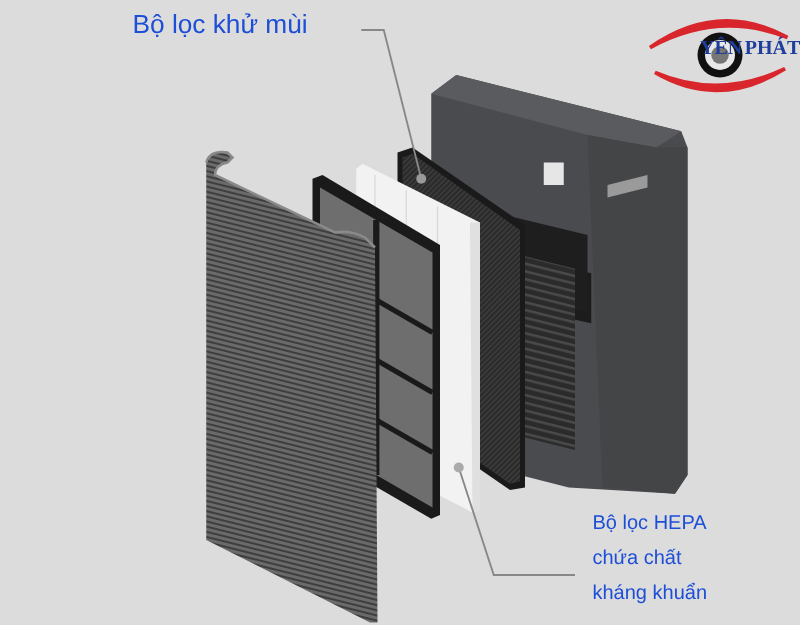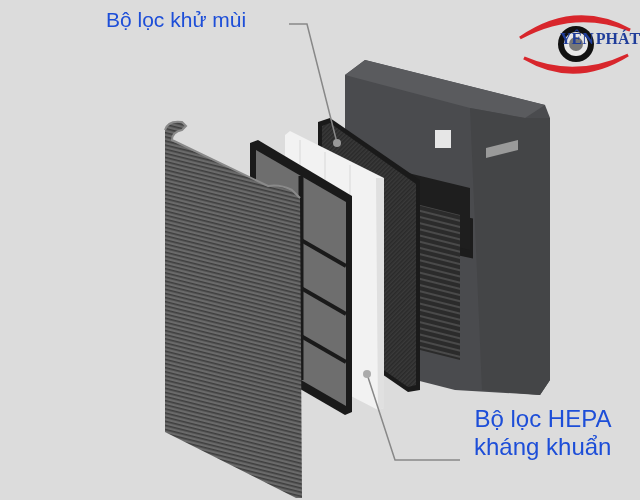--- a/index.html
+++ b/index.html
@@ -1,20 +1,20 @@
 <!DOCTYPE html>
 <html><head>
 <meta charset="utf-8">
 <style>
   html, body { margin:0; padding:0; }
   body { width:640px; height:500px; background:#dcdcdc; overflow:hidden; position:relative; font-family:"Liberation Sans", sans-serif; }
   .stage { position:absolute; left:0; top:0; width:640px; height:500px; }
   .label { position:absolute; color:#1d4ed8; font-weight:normal; }
   .label-top { left:106px; top:8px; font-size:21px; }
-  .label-bottom { left:474px; top:405px; font-size:24px; line-height:28px;text-align:right; }
+  .label-bottom { left:474px; top:405px; font-size:16px; line-height:28px; }
   .label-bottom span { display:block; }
   .logo-text { position:absolute; left:520px; top:30px; font-family:"Liberation Serif", serif; font-weight:bold; font-size:16px; color:#1f3d9a; letter-spacing:0px;margin-left:40px; }
   .logo-text .p2 { margin-left:2px; }
 </style>
 </head>
 <body>
 
 <div class="stage">
   <svg width="640" height="500" viewBox="0 0 640 500">
     <defs>
@@ -87,15 +87,16 @@
   </svg>
 
   <div class="logo-text">
     <span>YÊN</span><span class="p2">PHÁT</span>
   </div>
 
   <div class="label label-top">Bộ lọc khử mùi</div>
 
   <div class="label label-bottom">
     <span>Bộ lọc HEPA</span>
+    <span>chứa chất</span>
     <span>kháng khuẩn</span>
   </div>
 </div>
 
 </body></html>

